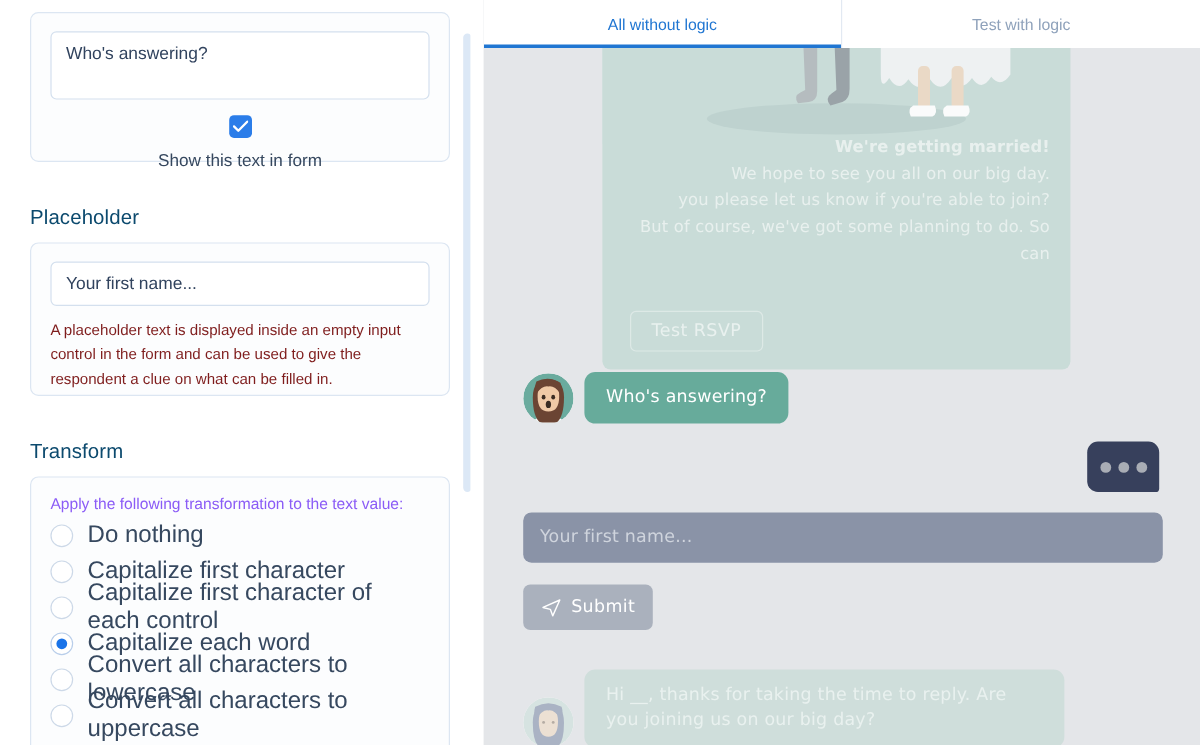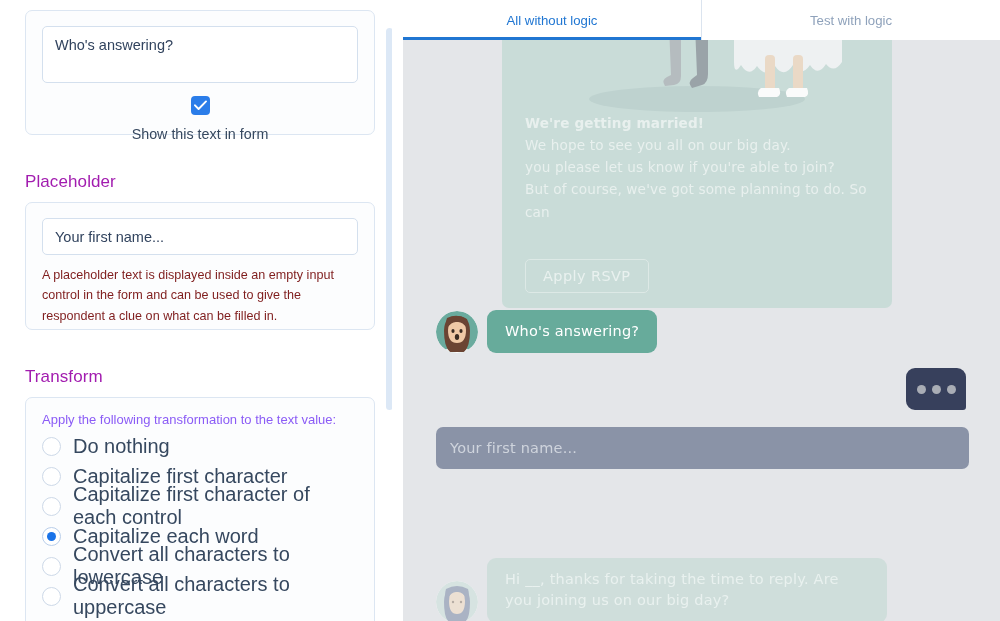--- a/index.html
+++ b/index.html
@@ -22,21 +22,21 @@
     position: absolute;
     left: 25px;
     width: 350px;
     background: #fcfdfe;
     border: 1px solid #dce6f2;
     border-radius: 7px;
   }
   .section-title {
     position: absolute; left: 25px;
     font-size: 17px;
-    color: #a21caf;
+    color: #0c4a6e;
     letter-spacing: .1px;
   }
   .field-box {
     margin: 15px 16px 0 16px;
     border: 1px solid #d4e0ee;
     border-radius: 5px;
     background: #ffffff;
     padding: 10px 12px;
     font-size: 14.5px;
     color: #31435e;
@@ -158,20 +158,21 @@
   }
   .invite-text {
     position: absolute;
     left: 23px; top: 112px;
     width: 350px;
     font-family: "DejaVu Sans", sans-serif;
     color: #e8f0ee;
     font-size: 13.6px;
     line-height: 1.63;
     letter-spacing: .15px;
+    text-align: right;
   }
   .invite-text .hl { font-weight: bold; display: block; }
   .invite-text .ln { display: block; }
   #start-rsvp {
     position: absolute;
     left: 23px; top: 259px;
     padding: 8px 17px;
     border: 1.4px solid #dde9e6;
     border-radius: 5px;
     color: #e9f1ef;
@@ -343,21 +344,21 @@
         <path d="M287 88 h18 q3 7 -2 9 h-18 q-3 -6 2 -9 z" fill="#fafbfb"></path>
       </svg>
 
       <div class="invite-text">
         <span class="hl">We're getting married!</span>
         <span class="ln">We hope to see you all on our big day.</span>
         <span class="ln">you please let us know if you're able to join?</span>
         <span class="ln">But of course, we've got some planning to do. So can</span>
       </div>
 
-      <div id="start-rsvp">Apply RSVP</div>
+      <div id="start-rsvp">Test RSVP</div>
     </div>
 
     <div class="chat-row" style="left:33px; top:310px;">
       <div class="avatar">
         <svg viewBox="0 0 42 42" width="42" height="42">
           <circle cx="21" cy="21" r="21" fill="#6aab9e"></circle>
           <path d="M21 36 q-12 0 -14 6 h28 q-2 -6 -14 -6 z" fill="#fdfdfd"></path>
           <path d="M8 20 q0 -15 13 -15 q13 0 13 15 q0 16 -6 21 h-14 q-6 -5 -6 -21 z" fill="#6b4433"></path>
           <path d="M12 19 q0 -11 9 -11 q9 0 9 11 q0 13 -9 13 q-9 0 -9 -13 z" fill="#f0c9a6"></path>
           <path d="M11 7 q10 -5 20 1 q2 5 0 9 q-5 -7 -10 -6 q-5 -1 -10 6 q-2 -5 0 -10 z" fill="#6b4433"></path>
@@ -372,20 +373,26 @@
     <div id="typing">
       <span class="dot"></span>
       <span class="dot"></span>
       <span class="dot"></span>
     </div>
 
     <div id="answer-input">
       <span>Your first name...</span>
     </div>
 
+    <div id="submit-btn">
+      <svg width="17" height="17" viewBox="0 0 17 17">
+        <path d="M1.5 8.2 L15.5 2 L9.6 15.2 L7.6 9.8 Z" fill="none" stroke="#ffffff" stroke-width="1.2" stroke-linejoin="round"></path>
+      </svg>
+      <span>Submit</span>
+    </div>
 
     <div class="chat-row" style="left:33px; top:558px;">
       <div class="avatar">
         <svg viewBox="0 0 42 42" width="42" height="42">
           <circle cx="21" cy="21" r="21" fill="#d6e3e1"></circle>
           <path d="M8 21 q0 -15 13 -15 q13 0 13 15 q0 17 -6 21 h-14 q-6 -4 -6 -21 z" fill="#aab3c4"></path>
           <path d="M13 20 q0 -11 8 -11 q8 0 8 11 q0 13 -8 13 q-8 0 -8 -13 z" fill="#ece0d3"></path>
           <path d="M10 8 q11 -6 22 0 q2 6 -1 10 q-5 -8 -10 -7 q-5 -1 -10 7 q-3 -4 -1 -10 z" fill="#aab3c4"></path>
           <circle cx="17" cy="21" r="1.2" fill="#b5aca4"></circle>
           <circle cx="25" cy="21" r="1.2" fill="#b5aca4"></circle>

